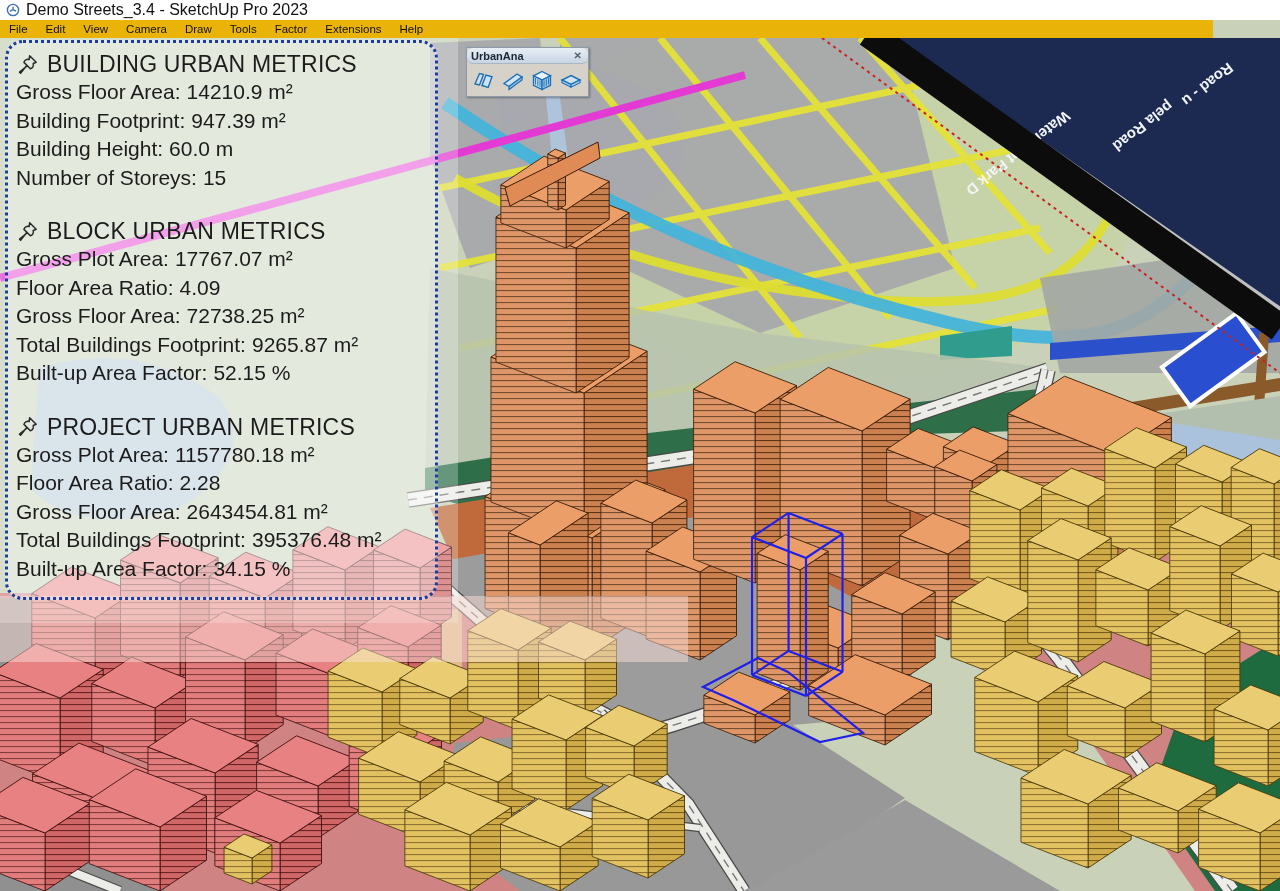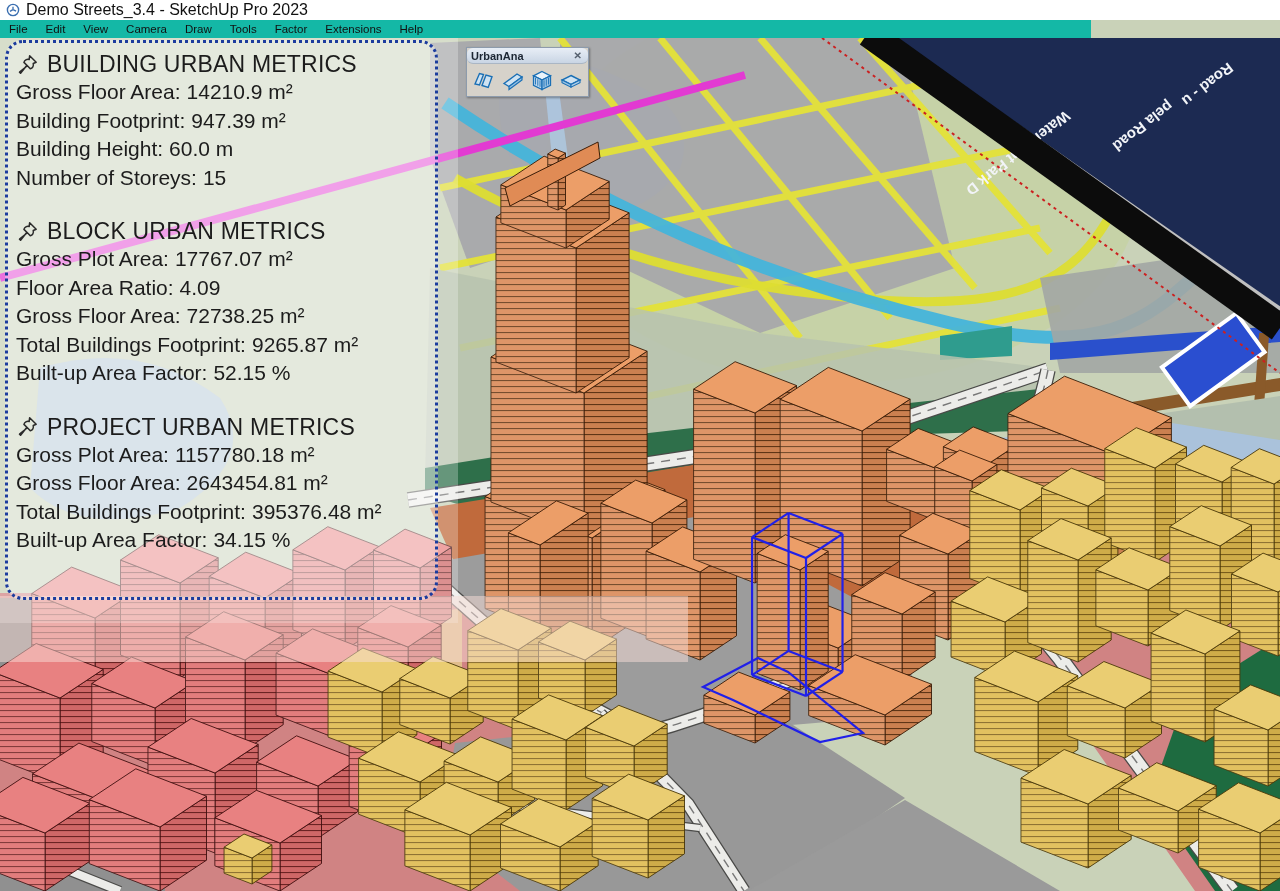--- a/index.html
+++ b/index.html
@@ -1,21 +1,21 @@
 <!DOCTYPE html>
 <html><head>
 <meta charset="utf-8">
 <style>
   html,body{margin:0;padding:0;background:#fff;font-family:"Liberation Sans",sans-serif;}
   #app{position:relative;width:1280px;height:891px;overflow:hidden;background:#c9d2b8;}
   
   #titlebar{position:absolute;left:0;top:0;width:1280px;height:20px;background:#ffffff;display:flex;align-items:center;}
   #titlebar .ticon{width:14px;height:14px;margin:0 6px 0 6px;}
   #titlebar .ttext{font-size:16px;color:#111;}
-  #menubar{position:absolute;left:0;top:20px;width:1091px;height:18px;background:#14b8a6;display:flex;align-items:center;border-bottom:1px solid #e8e8e8;}
+  #menubar{position:absolute;left:0;top:20px;width:1213px;height:18px;background:#eab308;display:flex;align-items:center;border-bottom:1px solid #e8e8e8;}
   .menu-item{font-size:11.5px;color:#111;padding:0 9px;line-height:18px;cursor:default;}
   
   #viewport{position:absolute;left:0;top:38px;width:1280px;height:853px;overflow:hidden;}
   #bgscene{position:absolute;left:0;top:0;}
   
   #metrics-panel{position:absolute;left:5px;top:2px;width:433px;height:560px;
     background:rgba(255,255,255,0.34);border:3px dotted #1c3c9e;border-radius:18px;
     box-sizing:border-box;padding:6px 16px 0 8px;color:#1c1c1c;}
   .m-head{display:flex;align-items:center;gap:7px;font-size:23px;letter-spacing:.2px;margin-top:2px;}
   .m-head.gap{margin-top:26px;}
@@ -679,20 +679,21 @@
       <div class="m-row"><span>Total Buildings Footprint:</span><span class="val">9265.87 m²</span></div>
       <div class="m-row"><span>Built-up Area Factor:</span><span class="val">52.15 %</span></div>
 
       <div class="m-head gap">
         <svg class="pin" viewBox="0 0 22 22">
           <path d="M12.5 2.5 L18.5 8.5 L15.8 9.6 C16.4 11.8 15.2 13.9 13.1 14.4 L10 11.3 L4.2 18.6 L3.2 17.6 L10.4 11.7 L7.3 8.6 C7.8 6.5 9.9 5.3 12.1 5.9 Z" fill="none" stroke="#2b2b2b" stroke-width="1.4" stroke-linejoin="round"></path>
         </svg>
         <span>PROJECT URBAN METRICS</span>
       </div>
       <div class="m-row"><span>Gross Plot Area:</span><span class="val">1157780.18 m²</span></div>
+      <div class="m-row"><span>Floor Area Ratio:</span><span class="val">2.28</span></div>
       <div class="m-row"><span>Gross Floor Area:</span><span class="val">2643454.81 m²</span></div>
       <div class="m-row"><span>Total Buildings Footprint:</span><span class="val">395376.48 m²</span></div>
       <div class="m-row"><span>Built-up Area Factor:</span><span class="val">34.15 %</span></div>
     </div>
 
     <div id="urbanana">
       <div class="tb-title">
         <span class="cap">UrbanAna</span>
         <span class="tb-close">✕</span>
       </div>

